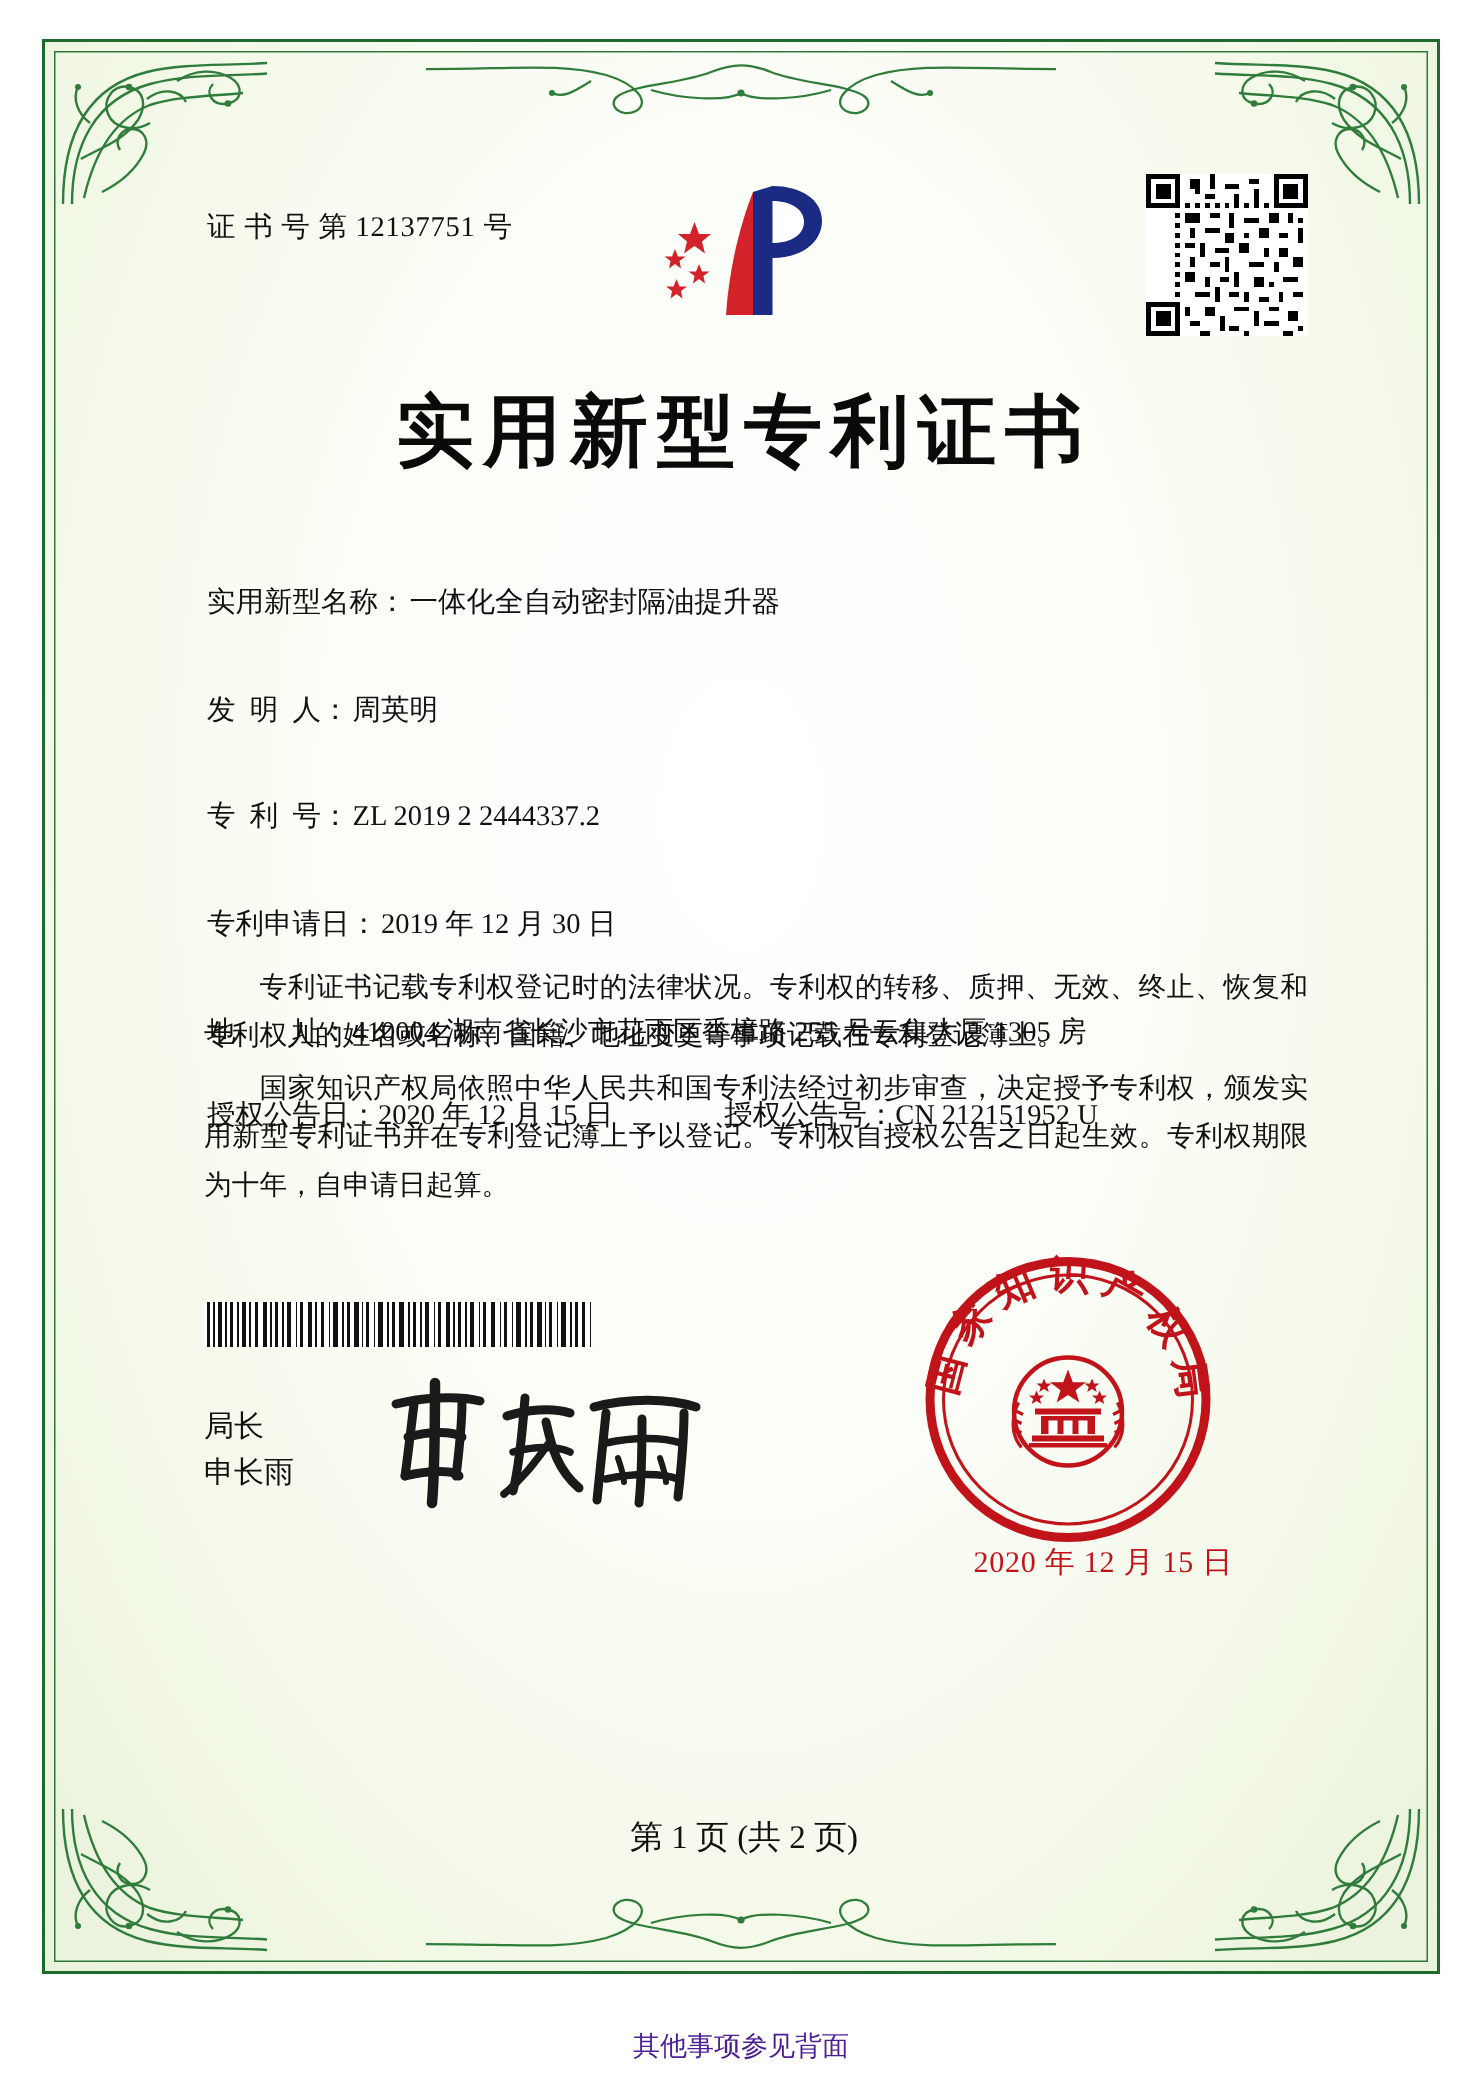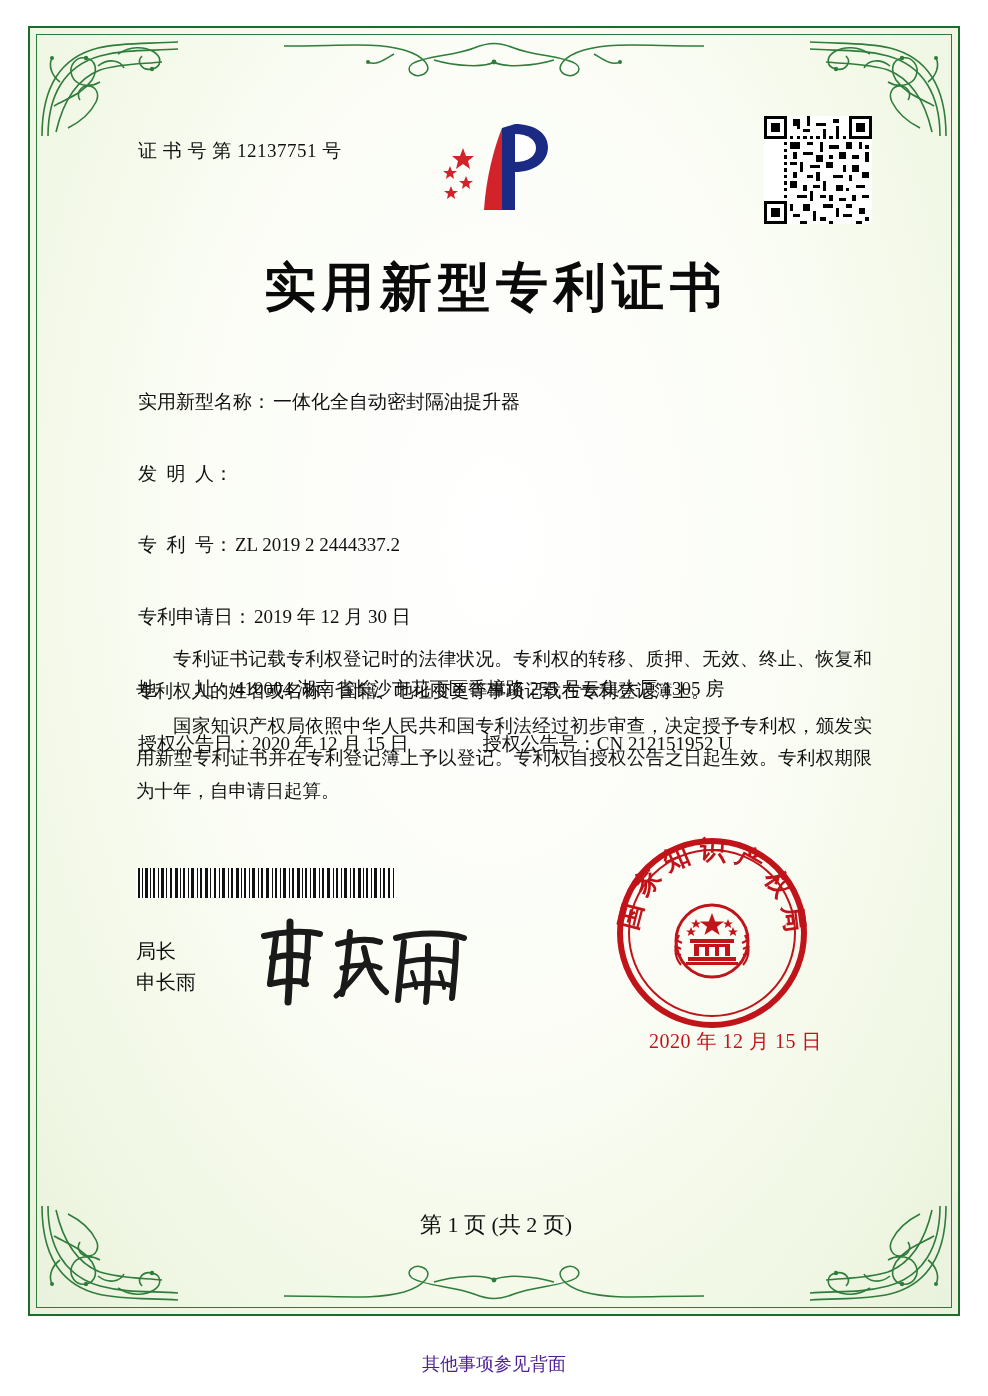--- a/index.html
+++ b/index.html
@@ -453,20 +453,21 @@
 
       <div class="fields">
 
         <div class="field-row">
           <span class="field-label">实用新型名称：</span>
           <span class="field-value">一体化全自动密封隔油提升器</span>
         </div>
 
         <div class="field-row">
           <span class="field-label">发  明  人：</span>
+          <span class="field-value">周英明</span>
         </div>
 
         <div class="field-row">
           <span class="field-label">专  利  号：</span>
           <span class="field-value">ZL 2019 2 2444337.2</span>
         </div>
 
         <div class="field-row">
           <span class="field-label">专利申请日：</span>
           <span class="field-value">2019 年 12 月 30 日</span>

